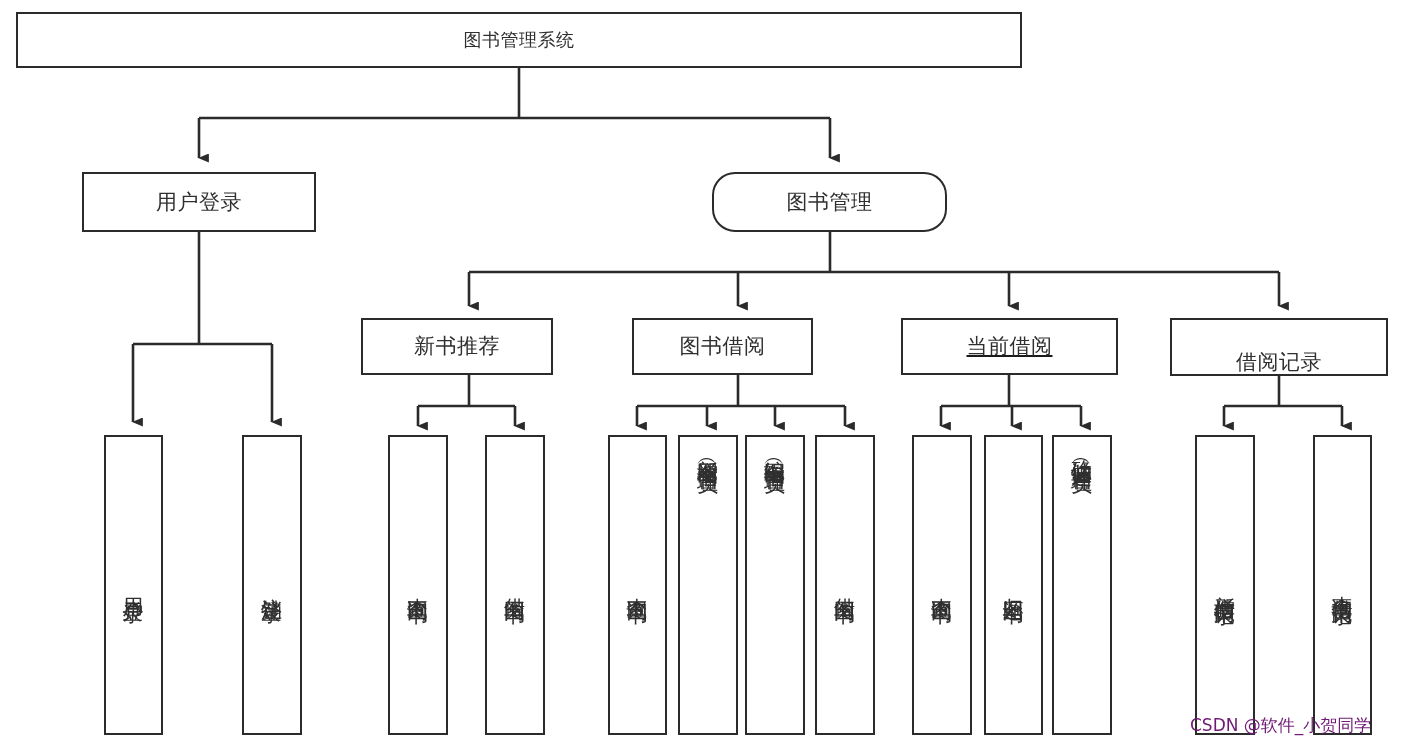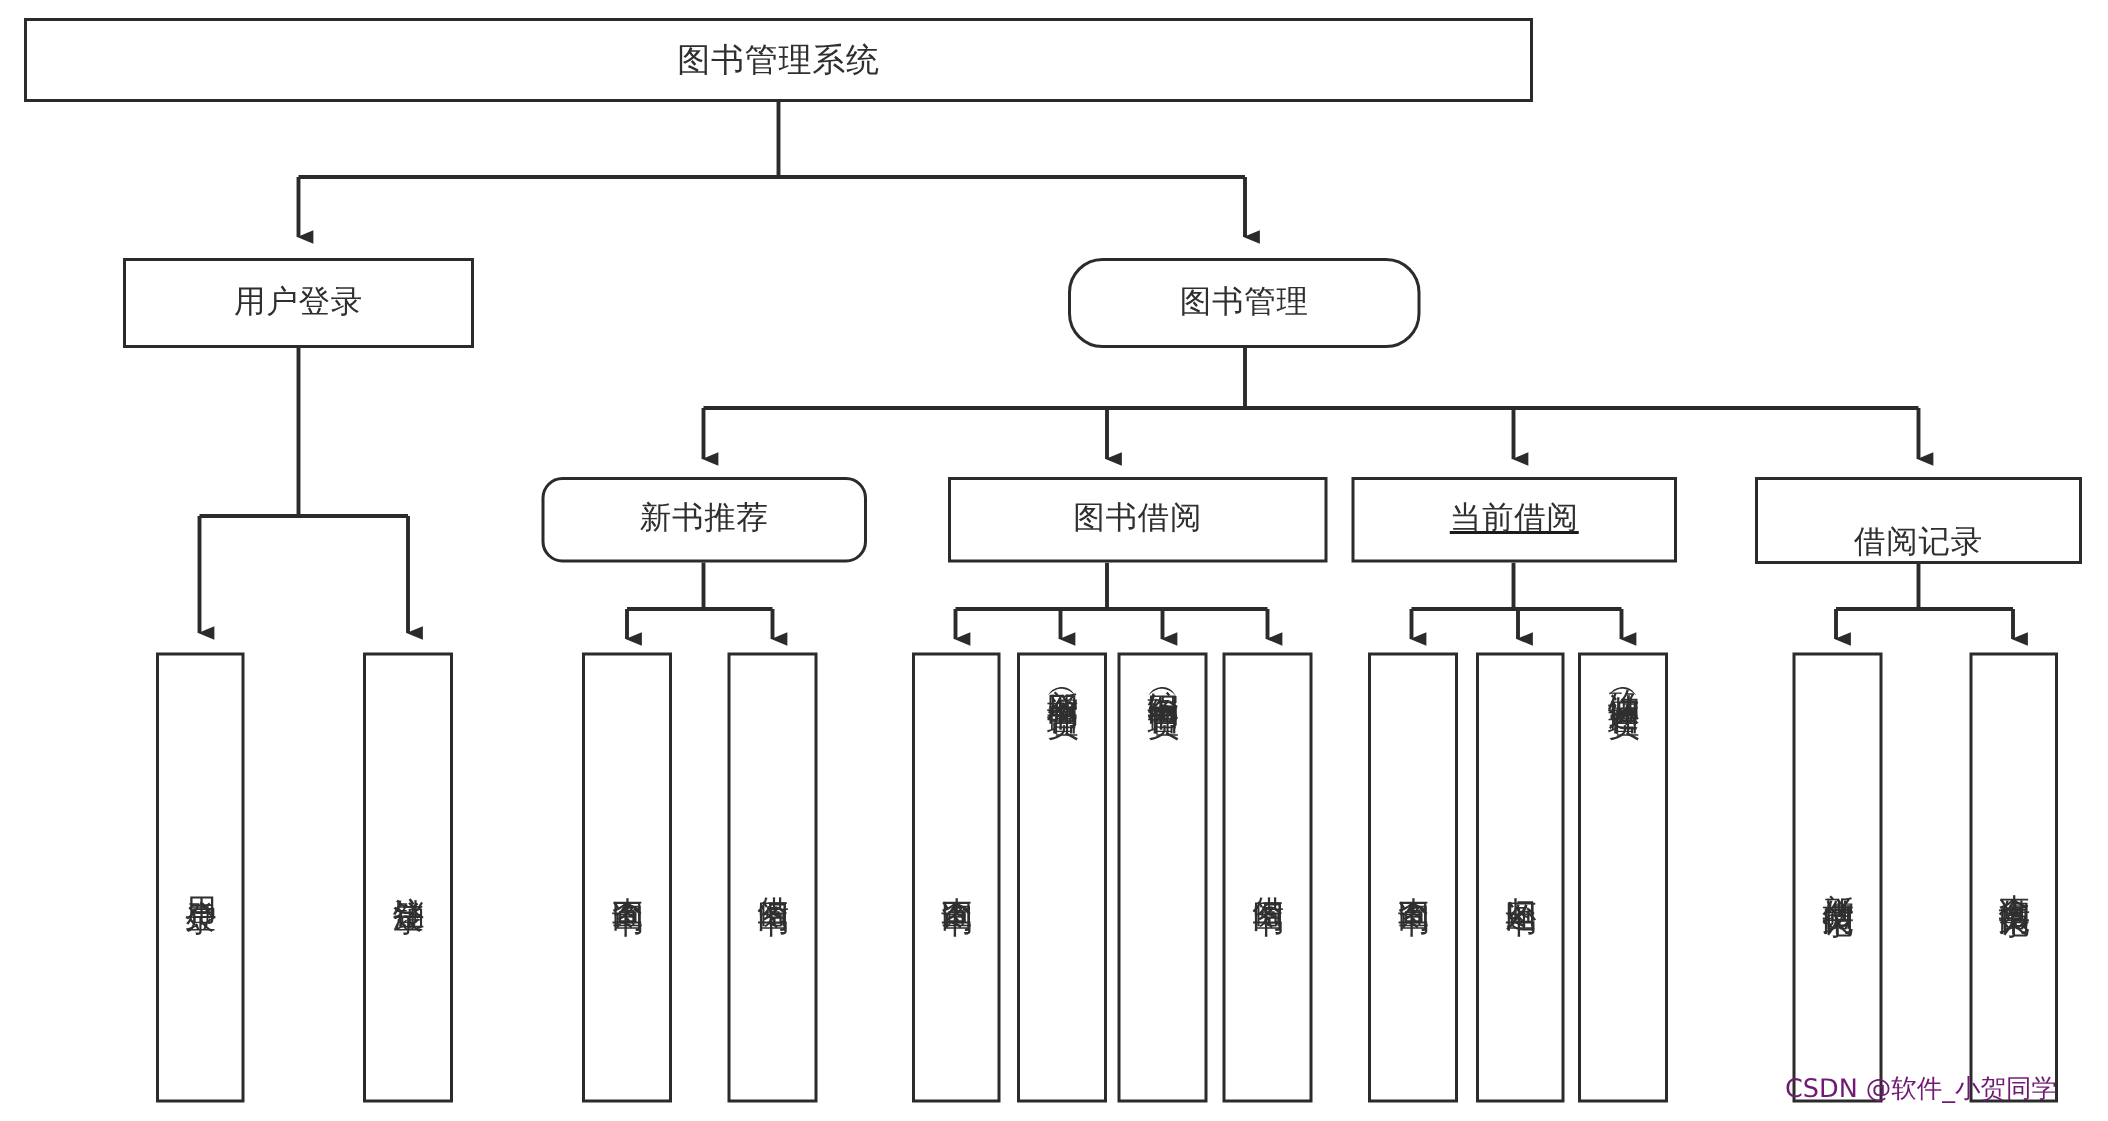--- a/index.html
+++ b/index.html
@@ -43,21 +43,21 @@
     letter-spacing: 0.5px;
     white-space: pre-wrap;
     text-align: center;
   }
   
   .node.horiz .node-label {
     writing-mode: horizontal-tb;
     font-size: 21px;
   }
   .node.root .node-label {
-    font-size: 22px;
+    font-size: 18px;
   }
   
   .node.vert {
     align-items: flex-start;
     padding-top: 6px;
   }
   .node.vert .node-label {
     writing-mode: vertical-rl;
     text-orientation: upright;
     font-size: 21px;
@@ -139,25 +139,25 @@
   </div>
 
   <div class="node horiz" style="left:82px; top:172px; width:234px; height:60px;">
     <span class="node-label">用户登录</span>
   </div>
 
   <div class="node horiz" style="left:712px; top:172px; width:235px; height:60px;border-radius:23px;">
     <span class="node-label">图书管理</span>
   </div>
 
-  <div class="node horiz" style="left:361px; top:318px; width:217px; height:57px;border-radius:14px;">
+  <div class="node horiz" style="left:361px; top:318px; width:192px; height:57px;">
     <span class="node-label">新书推荐</span>
   </div>
 
-  <div class="node horiz" style="left:632px; top:318px; width:253px; height:57px;">
+  <div class="node horiz" style="left:632px; top:318px; width:181px; height:57px;">
     <span class="node-label">图书借阅</span>
   </div>
 
   <div class="node horiz" style="left:901px; top:318px; width:217px; height:57px;text-decoration:underline;">
     <span class="node-label">当前借阅</span>
   </div>
 
   <div class="node horiz" style="left:1170px; top:318px; width:218px; height:58px;align-items:flex-end;">
     <span class="node-label">借阅记录</span>
   </div>

